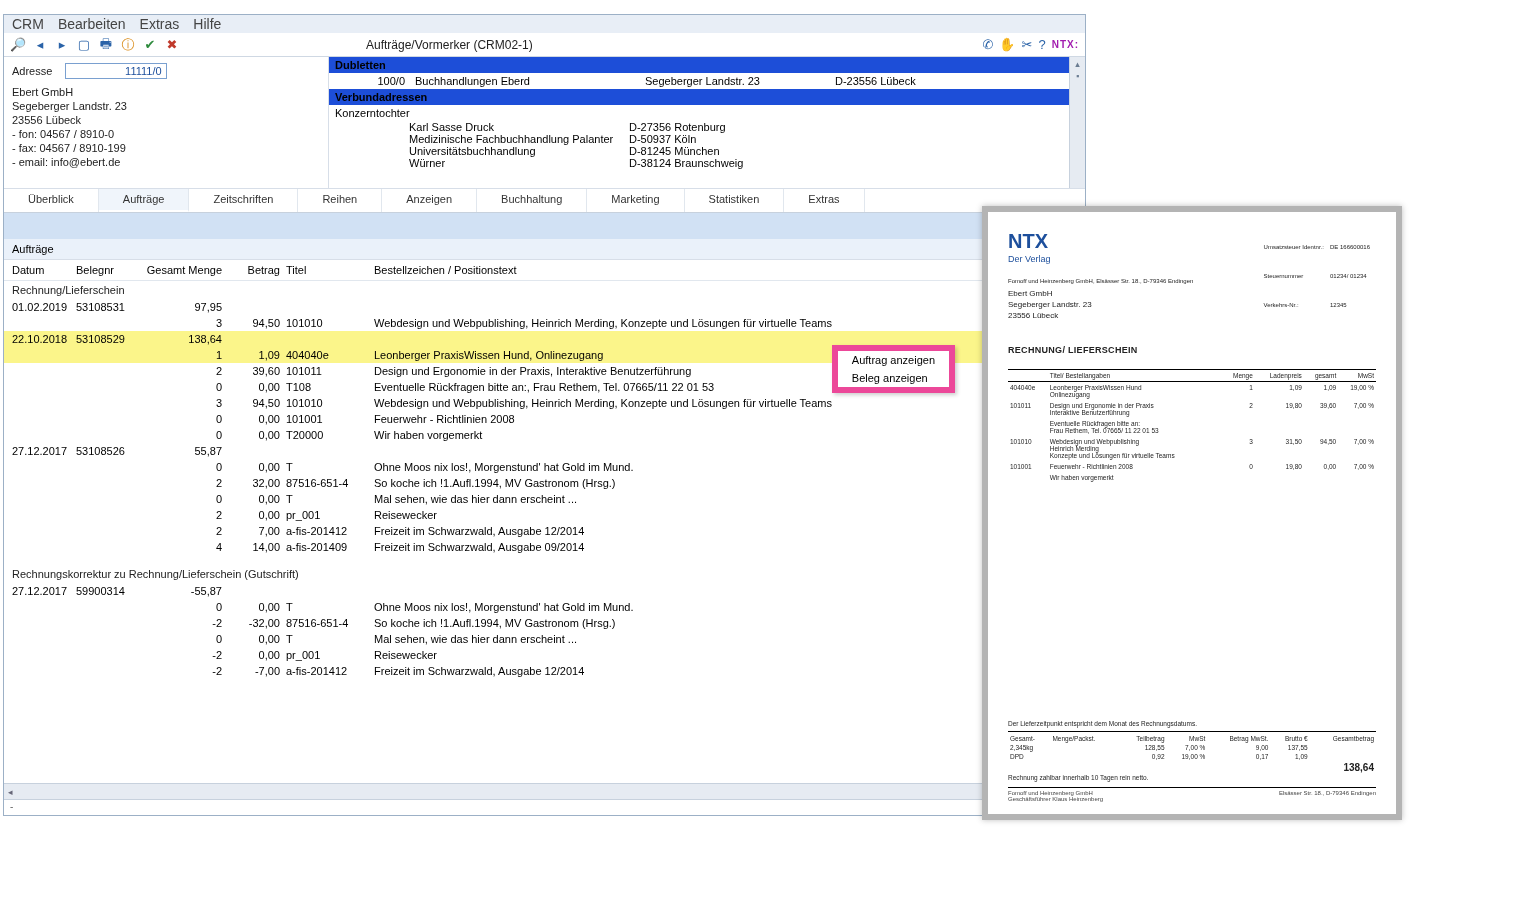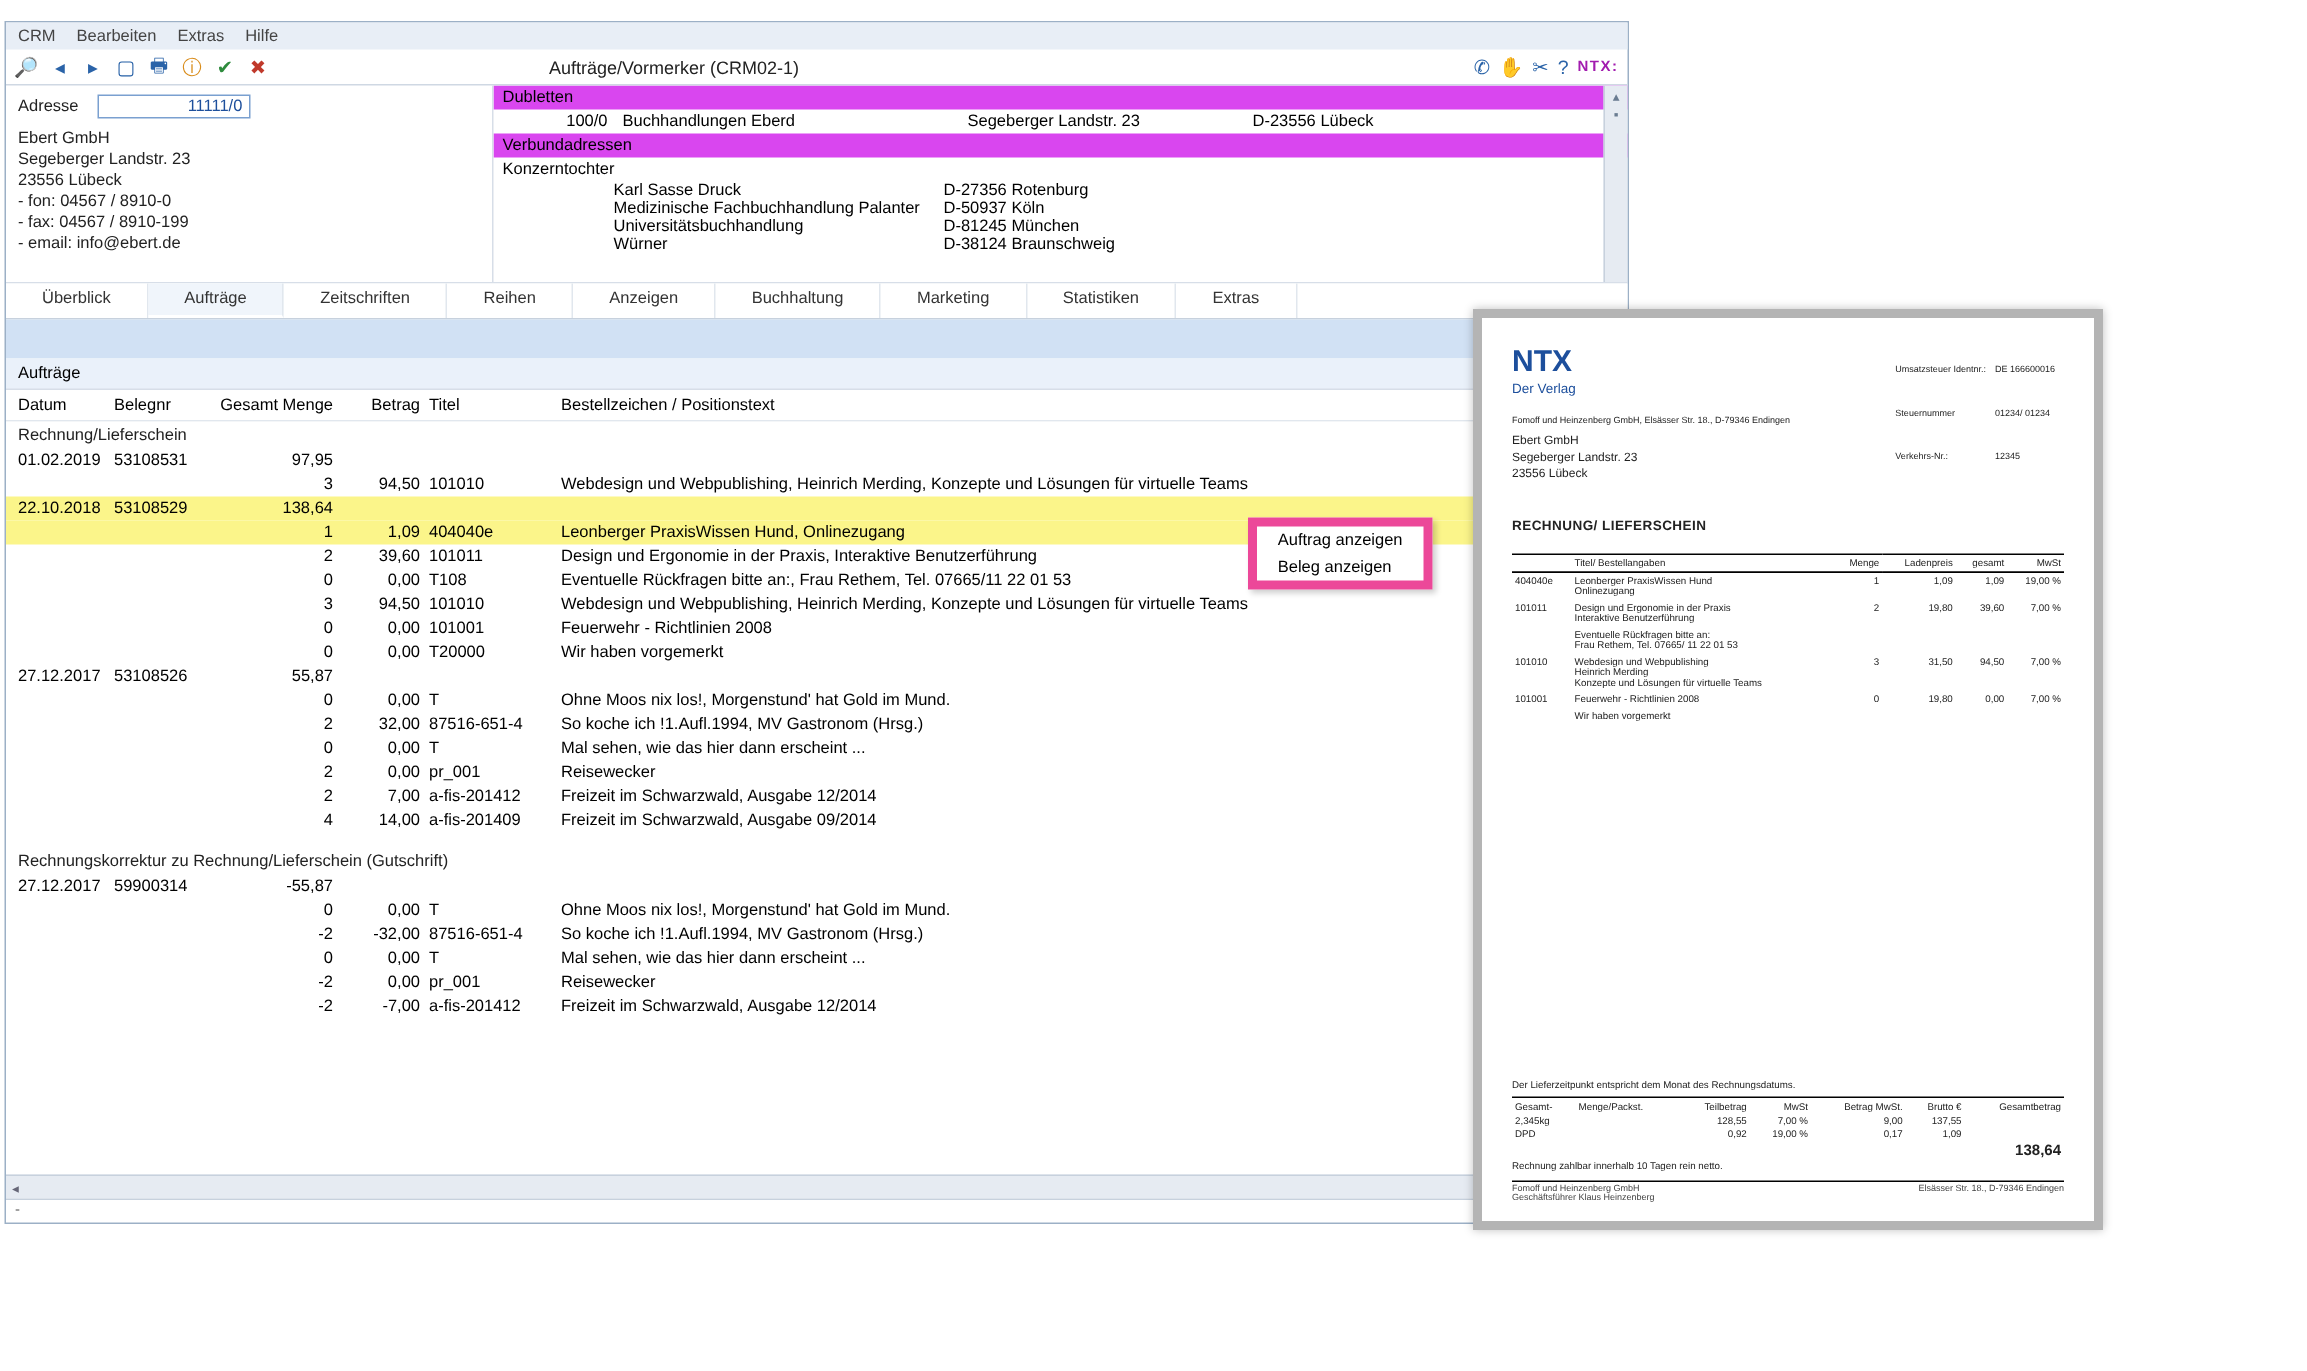--- a/index.html
+++ b/index.html
@@ -5,39 +5,39 @@
 * { box-sizing: border-box; margin: 0; padding: 0; font-family: Tahoma, Arial, sans-serif; }
 body { background: #fff; width: 1538px; height: 914px; position: relative; overflow: hidden; }
 
 
 .crm-window { position: absolute; left: 3px; top: 14px; width: 1083px; height: 802px; border: 1px solid #9cb0c6; background: #fff; display: flex; flex-direction: column; }
 .titlebar { height: 20px; background: linear-gradient(#e7eef7,#d5e2f0); display: flex; align-items: center; padding: 0 4px; font-size: 11px; color: #333; }
 .titlebar .tico { width: 14px; height: 14px; background:#3b6fb6; margin-right:4px; border-radius:2px; display:inline-block;}
 .titlebar-controls { margin-left: auto; display: flex; gap: 4px; }
 .titlebar-controls .btn { width: 24px; height: 14px; border:1px solid #8aa4c3; border-radius:2px; background:#eaf1fa; font-size:9px; display:flex; align-items:center; justify-content:center; color:#456; }
 
-.menubar { height: 18px; background: #e8eef6; display:flex; gap:14px; padding:0 8px; font-size:11px; align-items:center; color:#444; }
+.menubar { height: 18px; background: #e8eef6; display:flex; gap:14px; padding:0 8px; font-size:14px; align-items:center; color:#444; }
 .menubar span{cursor:default;}
 
 .toolbar { height: 24px; display:flex; align-items:center; gap:6px; padding:0 6px; border-bottom:1px solid #cfd8e3; }
 .toolbar .ico { width:16px; height:16px; display:flex; align-items:center; justify-content:center; font-size:13px; color:#2a63a8; }
 .toolbar .ico.orange{color:#d98c1a;}
 .toolbar-title { flex:0 0 auto; margin-left:180px; font-size:12px; color:#222; }
 .toolbar-right { margin-left:auto; display:flex; gap:6px; align-items:center; color:#2a63a8; font-size:13px;}
 .toolbar-right .ntx { font-weight:bold; letter-spacing:1px; color:#a21caf; font-size:10px;}
 
 .content-top { display:flex; border-bottom:1px solid #d7dee8; height:132px; }
 .addr-panel { width: 325px; padding:6px 8px; font-size:11px; color:#222; border-right:1px solid #d7dee8; }
 .addr-panel .lbl{display:inline-block;}
 .addr-panel input { width:102px; border:1px solid #7aa0d0; padding:1px 4px; font-size:11px; text-align:right; color:#1d4f9c;}
 .addr-block { margin-top:6px; line-height:14px; }
 
 .dub-panel { flex:1; position:relative; font-size:11px; overflow:hidden;}
 .dub-panel .scroll { position:absolute; right:0; top:0; bottom:0; width:16px; background:#e6ebf2; border-left:1px solid #c7d1dd; display:flex; flex-direction:column; align-items:center; padding-top:2px; gap:2px; color:#6a7c91; font-size:9px;}
-.dub-panel .hdr { background:#d946ef; padding:2px 6px; font-weight:normal;}
+.dub-panel .hdr { background:#1d4ed8; padding:2px 6px; font-weight:bold;}
 .dub-panel .row { display:flex; padding:2px 6px; gap:10px;}
 .dub-panel .c1{width:70px; text-align:right;}
 .dub-panel .c2{width:220px;}
 .dub-panel .c3{width:180px;}
 .dub-panel .sub { padding-left:80px; display:flex;}
 .dub-panel .sub .s1{width:220px;}
 .dub-panel .sub .s2{}
 
 .tabs { display:flex; border-bottom:1px solid #c7d1dd; background:#fff; height:24px; font-size:11px;text-align:right;}
 .tabs .tab { padding:4px 24px; border-right:1px solid #e1e7ee; cursor:default; color:#333;}

